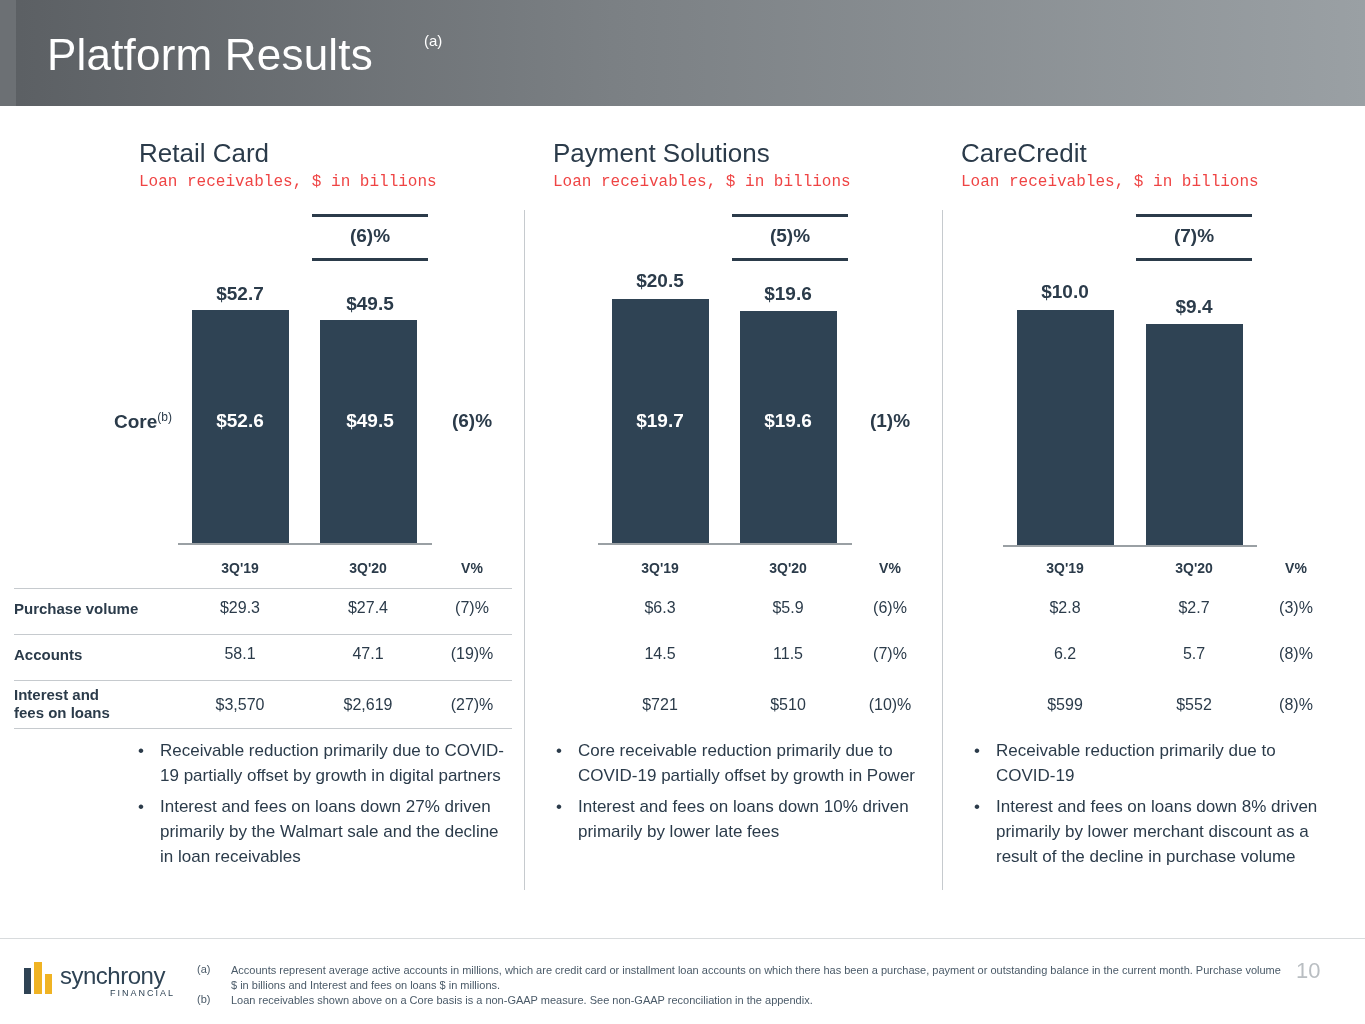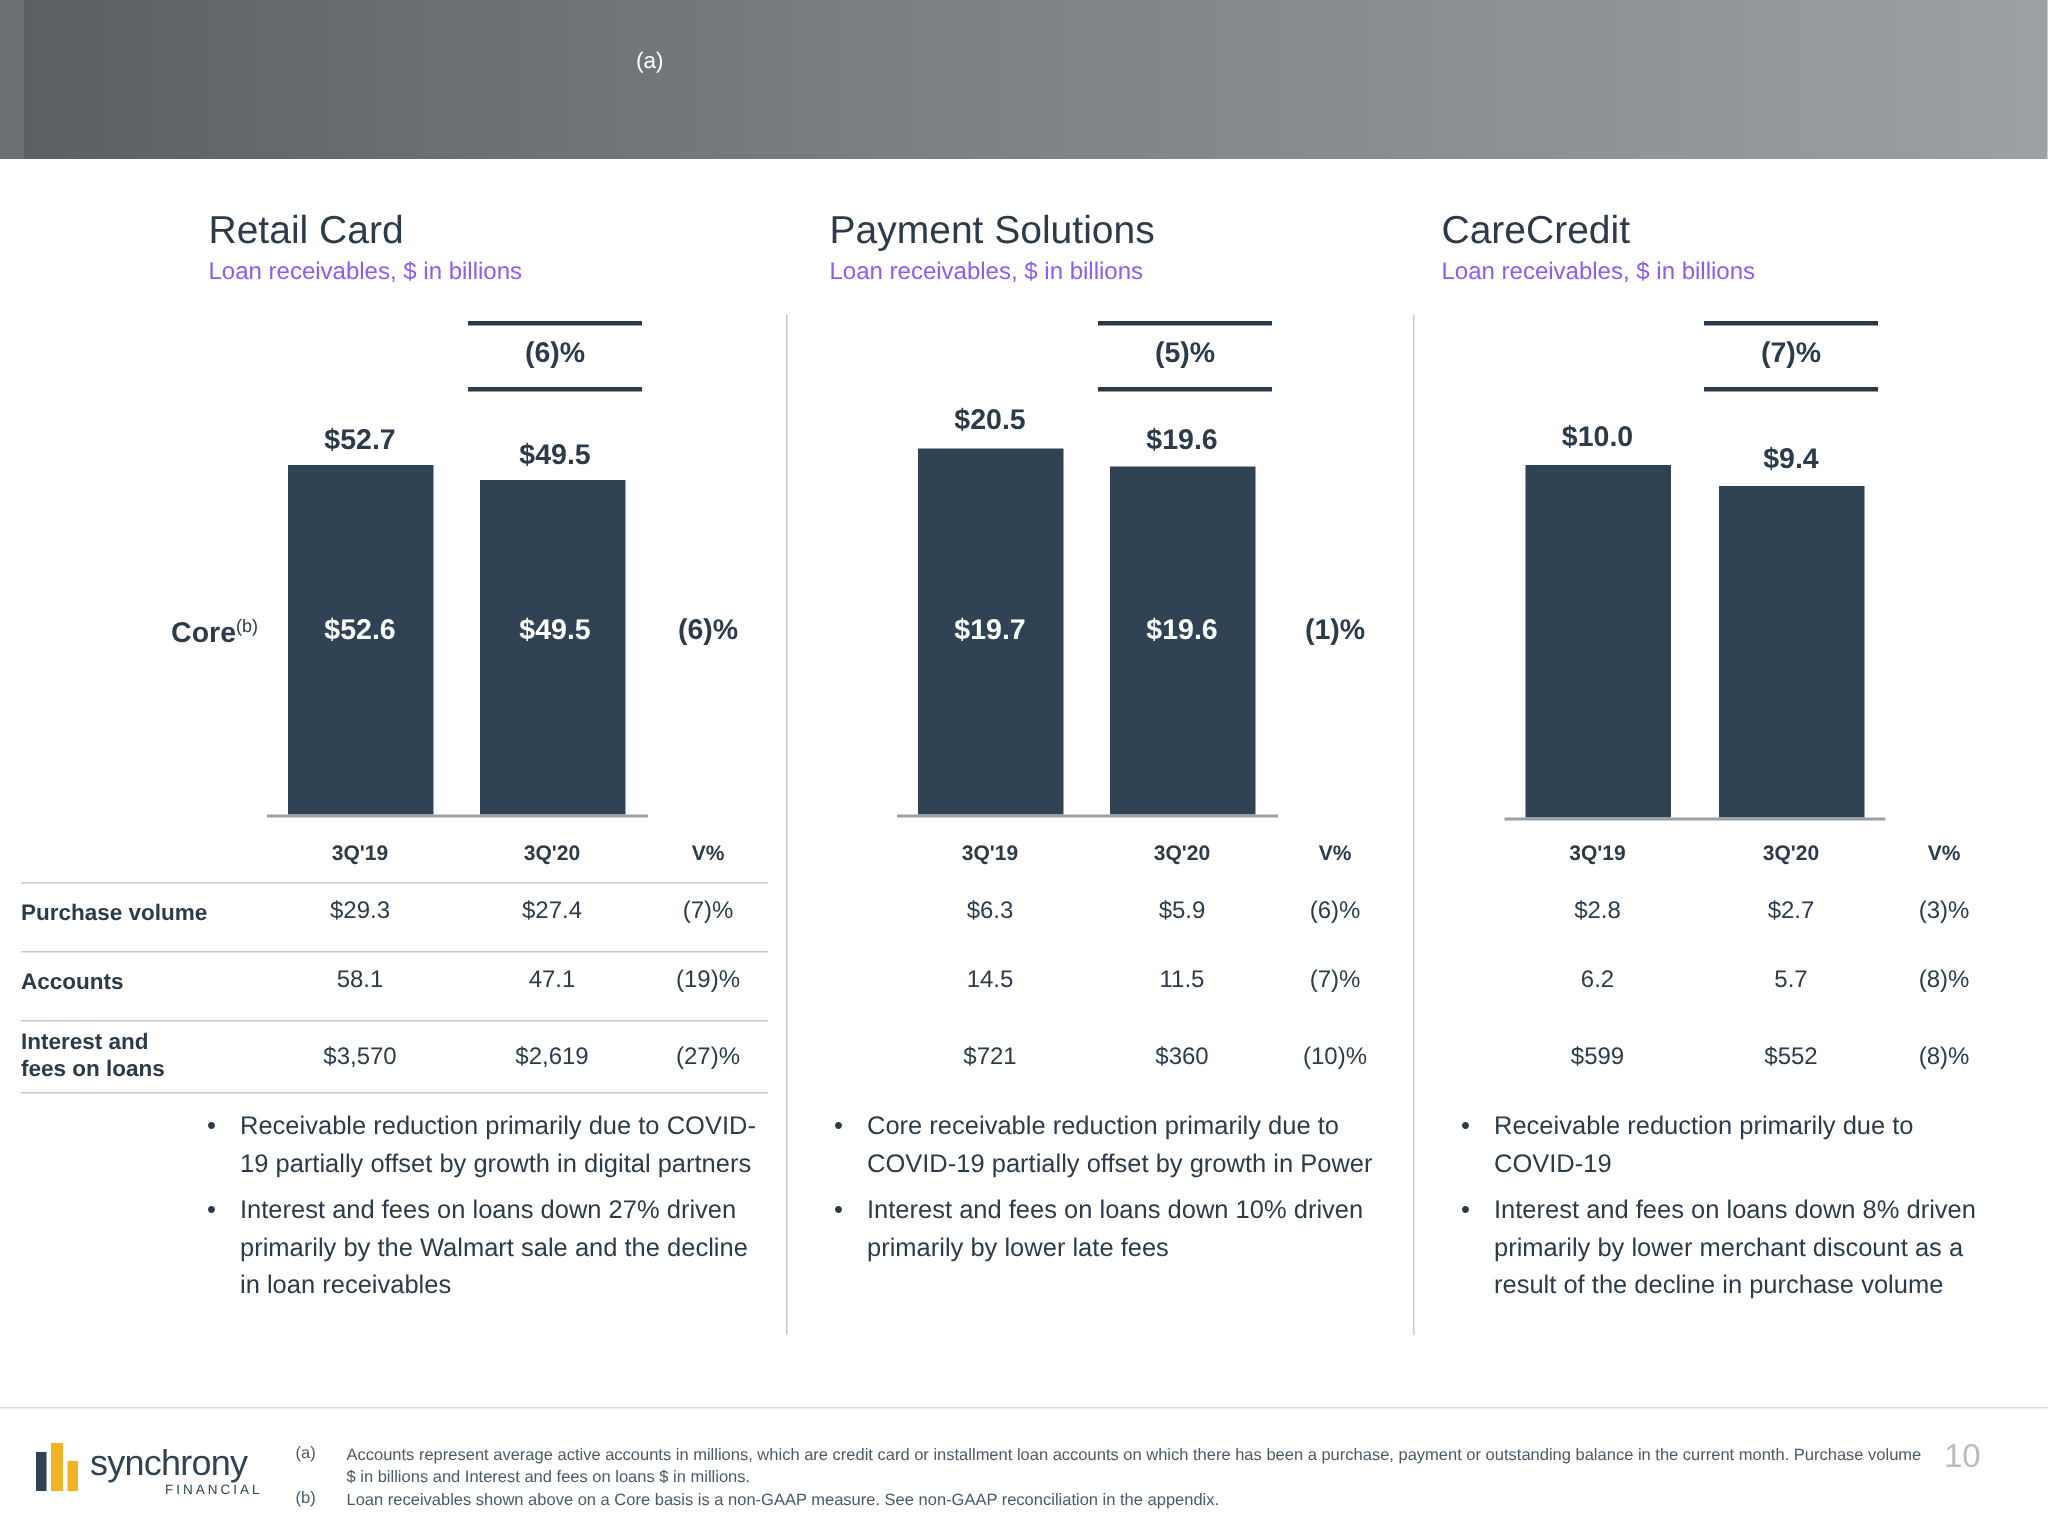--- a/index.html
+++ b/index.html
@@ -32,21 +32,21 @@
   .divider {
     position:absolute; top:210px; width:1px; height:680px; background:#c6cace;
   }
   .div-1 { left:524px; }
   .div-2 { left:942px; }
 
   .col-title {
     position:absolute; font-size:26px; font-weight:normal; color:#2b3b4a; white-space:nowrap;
   }
   .col-sub {
-    position:absolute; font-size:16px; font-weight:400; color:#8b5cf6; white-space:nowrap;
+    position:absolute; font-size:16px; font-weight:400; color:#ef4444; white-space:nowrap;font-family:Liberation Mono, monospace;
   }
   .vpct-line {
     position:absolute; height:3px; background:#2b3b4a;
   }
   .vpct-label {
     position:absolute; font-size:19px; font-weight:bold; color:#2b3b4a; text-align:center;
   }
   .bar {
     position:absolute; background:#2f4354;
   }
@@ -99,20 +99,21 @@
 
   .fn { position:absolute; font-size:11px; color:#4a5a68; line-height:15px; }
   .fn-mark { position:absolute; font-size:11px; color:#4a5a68; }
   .page-num { position:absolute; left:1296px; top:958px; font-size:22px; color:#b9bec2;text-align:center; }
 </style>
 </head>
 <body>
 
 <div class="header">
   <div class="accent"></div>
+  <h1>Platform Results</h1>
   <span class="sup">(a)</span>
 </div>
 
 <div class="divider div-1"></div>
 <div class="divider div-2"></div>
 
 <div>
   <div class="col-title" style="left:139px; top:138px;">Retail Card</div>
   <div class="col-sub" style="left:139px; top:173px;">Loan receivables, $ in billions</div>
 
@@ -188,21 +189,21 @@
 
   <div class="cell" style="left:600px; top:599px; width:120px;">$6.3</div>
   <div class="cell" style="left:728px; top:599px; width:120px;">$5.9</div>
   <div class="cell" style="left:850px; top:599px; width:80px;">(6)%</div>
 
   <div class="cell" style="left:600px; top:645px; width:120px;">14.5</div>
   <div class="cell" style="left:728px; top:645px; width:120px;">11.5</div>
   <div class="cell" style="left:850px; top:645px; width:80px;">(7)%</div>
 
   <div class="cell" style="left:600px; top:696px; width:120px;">$721</div>
-  <div class="cell" style="left:728px; top:696px; width:120px;">$360</div>
+  <div class="cell" style="left:728px; top:696px; width:120px;">$510</div>
   <div class="cell" style="left:850px; top:696px; width:80px;">(10)%</div>
 
   <div class="bullets" style="left:548px; top:738px; width:380px;">
     <div class="bullet">Core receivable reduction primarily due to COVID-19 partially offset by growth in Power</div>
     <div class="bullet">Interest and fees on loans down 10% driven primarily by lower late fees</div>
   </div>
 </div>
 
 <div>
   <div class="col-title" style="left:961px; top:138px;">CareCredit</div>

